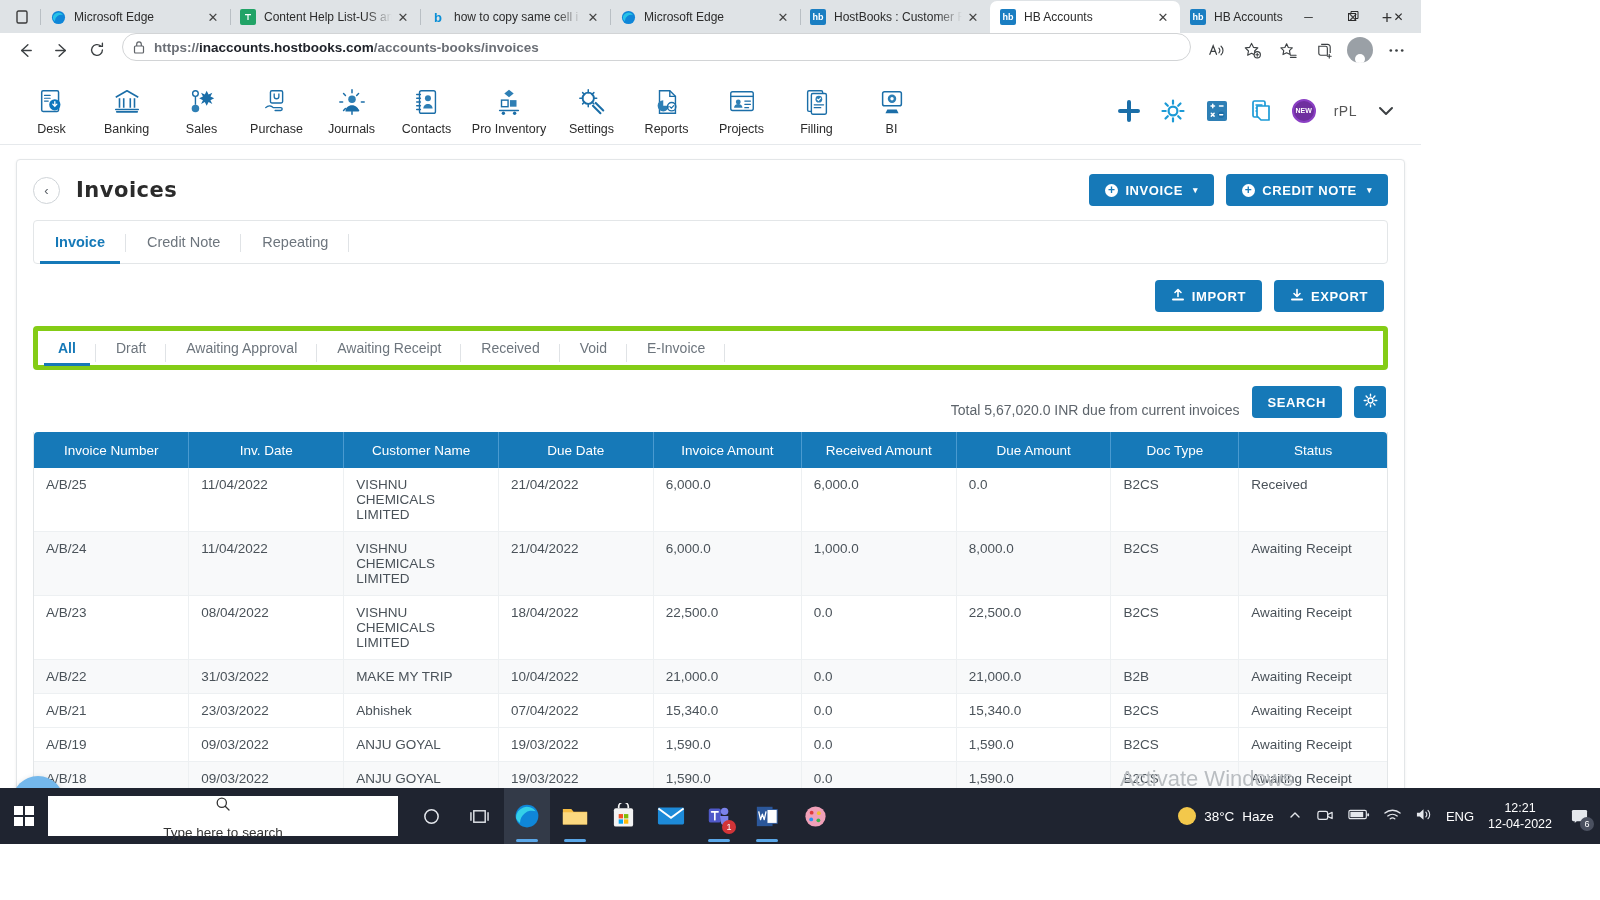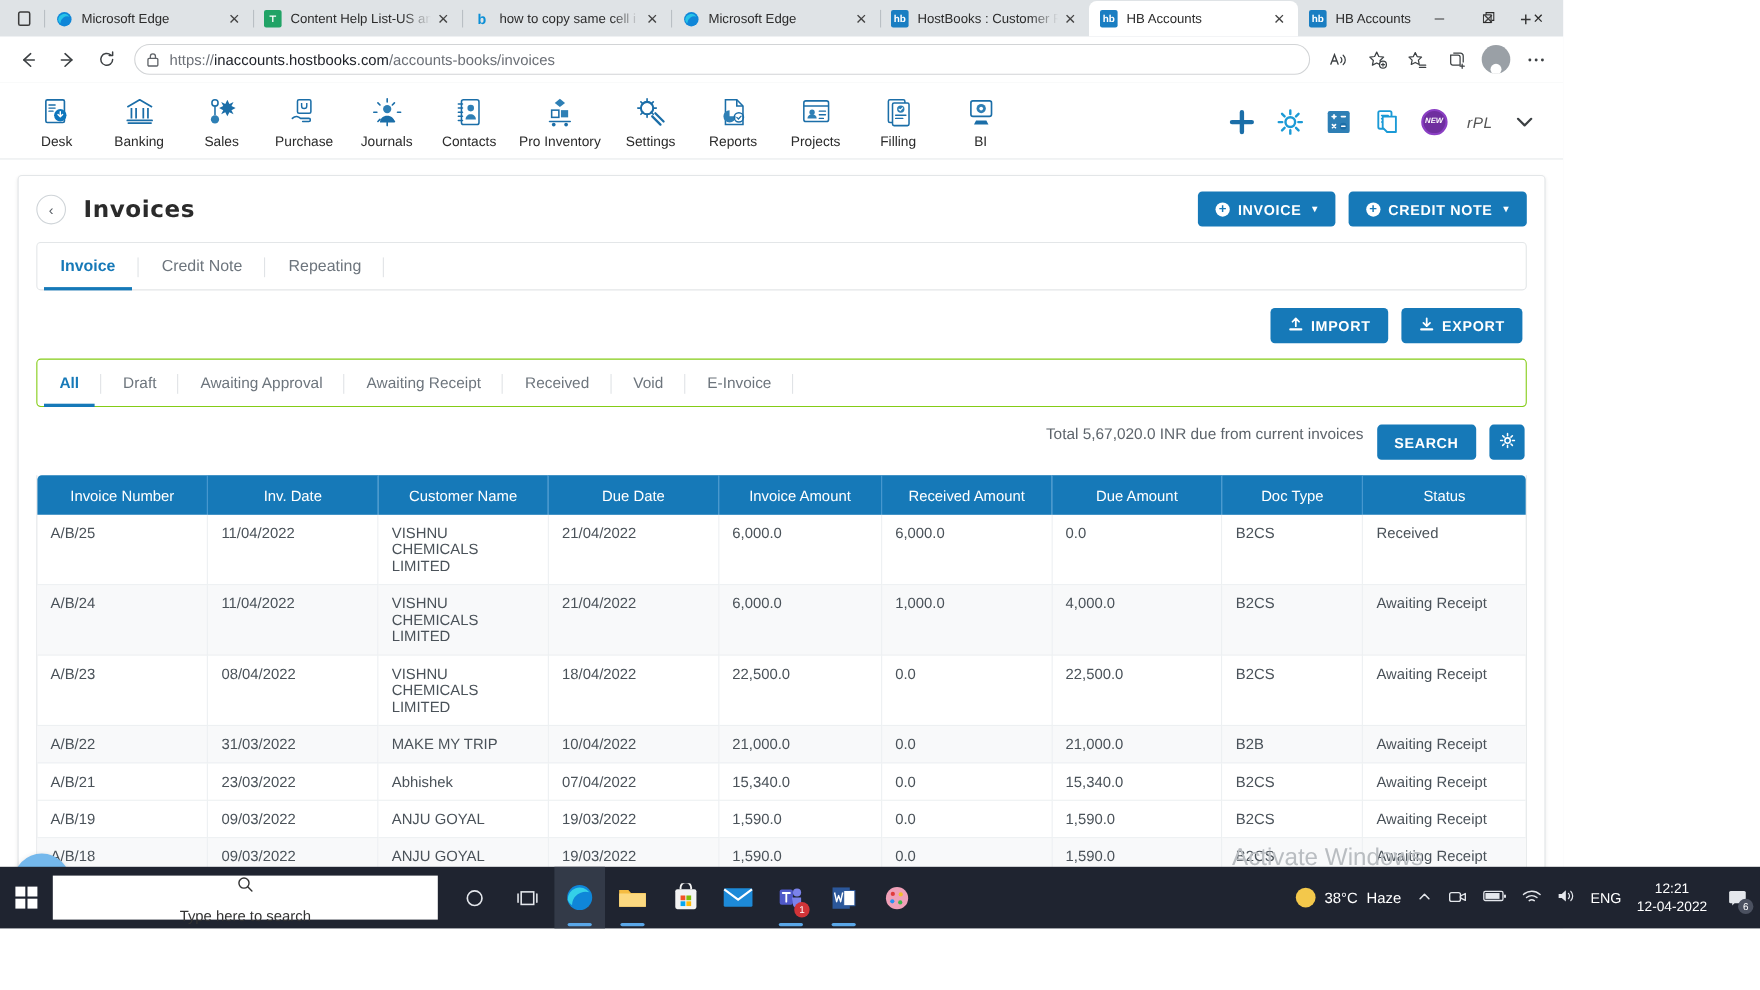--- a/index.html
+++ b/index.html
@@ -42,22 +42,22 @@
     flex: 1 1 auto; white-space: nowrap; overflow: hidden;
     -webkit-mask-image: linear-gradient(90deg, #000 80%, transparent 100%);
     mask-image: linear-gradient(90deg, #000 80%, transparent 100%);
   }
   .tab-close { width: 22px; height: 22px; display: flex; align-items: center; justify-content: center; color: #444; font-size: 13px; flex: 0 0 22px;}
   .newtab { width: 34px; height: 30px; display: flex; align-items: center; justify-content: center; font-size: 18px; color: #333; }
   .wincontrols { position: absolute; right: 0; top: 0; height: 33px; display: flex; }
   .wincontrol { width: 45px; height: 33px; display: flex; align-items: center; justify-content: center; color: #2b2b2b; font-size: 12px; }
 
   .toolbar {
-    height: 42px; background: #ffffff; display: flex; align-items: center;
-    padding: 0 8px; gap: 2px;
+    height: 42px; background: #ffffff; display: flex; align-items: flex-start;
+    padding: 0 8px; gap: 2px; font-weight: bold;
   }
   .tb-btn {
     width: 34px; height: 34px; display: flex; align-items: center; justify-content: center;
     border-radius: 4px; color: #4a4a4a;
   }
   .omnibox {
     flex: 1 1 auto; height: 28px; background: #ffffff; border: 1px solid #d2d4d6;
     border-radius: 14px; display: flex; align-items: center; padding: 0 10px;
     margin: 0 6px; font-size: 13.5px; color: #20232a;
   }
@@ -74,21 +74,21 @@
   .appnav {
     height: 70px; background: #fff; display: flex; align-items: center;
     padding: 2px 14px 0 14px; border-bottom: 1px solid #e6e9ec; position: relative;
   }
   .navitem {
     width: 75px; display: flex; flex-direction: column; align-items: center; gap: 3px;
     color: #2b2b2b; font-size: 12.5px;
   }
   .navitem.wide { width: 90px; }
   .navicon { width: 34px; height: 34px; display: flex; align-items: center; justify-content: center; }
-  .navright { margin-left: auto; display: flex; align-items: center; gap: 18px; padding-right: 10px; font-style: italic;}
+  .navright { margin-left: auto; display: flex; align-items: center; gap: 18px; padding-right: 10px;}
   .navright .ri { display: flex; align-items: center; justify-content: center; }
   .badge-new {
     width: 24px; height: 24px; border-radius: 50%; background: #6f2f9f;
     color: #fff; font-size: 7px; font-weight: bold; display:flex; align-items:center; justify-content:center;
     border: 2px solid #8b3fc4;
   }
   .org { font-size: 14px; color: #555; letter-spacing: .5px; }
 
   .page { padding: 14px 16px 0 16px; }
   .card {
@@ -129,26 +129,26 @@
     content: ""; position: absolute; right: 0; top: 13px; height: 18px; width: 1px; background: #e0e3e6;
   }
   .tabitem.active { color: #1679b8; font-weight: bold; }
   .tabitem.active:before {
     content: ""; position: absolute; left: 6px; right: 6px; bottom: -1px; height: 3px; background: #1679b8;
   }
 
   .ie-row { display: flex; justify-content: flex-end; padding: 16px 4px 14px 0; gap: 12px; }
 
   .filters {
-    display: flex; align-items: stretch; border: 1px solid #84cc16; border-radius: 4px;
+    display: flex; align-items: stretch; border: 5px solid #84cc16; border-radius: 4px;
     height: 44px; background:#fff;
   }
   .filters .tabitem { padding: 0 20px; font-size: 14px; }
 
-  .totals-row { display: flex; align-items: flex-start; justify-content: flex-end; gap: 12px; padding: 16px 2px 14px 0; }
+  .totals-row { display: flex; align-items: flex-end; justify-content: flex-end; gap: 12px; padding: 16px 2px 14px 0; }
   .total-text { font-size: 14px; color: #5d646b; }
   .gear-btn {
     width: 32px; height: 32px; background: #1679b8; border-radius: 4px; color: #fff;
     display: flex; align-items: center; justify-content: center;
   }
 
   table.grid { width: 100%; border-collapse: collapse; table-layout: fixed; }
   table.grid thead th {
     background: #1679b8; color: #fff; font-size: 13.5px; font-weight: normal;
     height: 36px; text-align: center; border-right: 1px solid #4a9ad0;
@@ -693,21 +693,21 @@
                 <td>B2CS</td>
                 <td>Received</td>
               </tr>
               <tr class="alt">
                 <td>A/B/24</td>
                 <td>11/04/2022</td>
                 <td class="link">VISHNU CHEMICALS LIMITED</td>
                 <td>21/04/2022</td>
                 <td>6,000.0</td>
                 <td>1,000.0</td>
-                <td>4,000.0</td>
+                <td>8,000.0</td>
                 <td>B2CS</td>
                 <td>Awaiting Receipt</td>
               </tr>
               <tr>
                 <td>A/B/23</td>
                 <td>08/04/2022</td>
                 <td class="link">VISHNU CHEMICALS LIMITED</td>
                 <td>18/04/2022</td>
                 <td>22,500.0</td>
                 <td>0.0</td>

